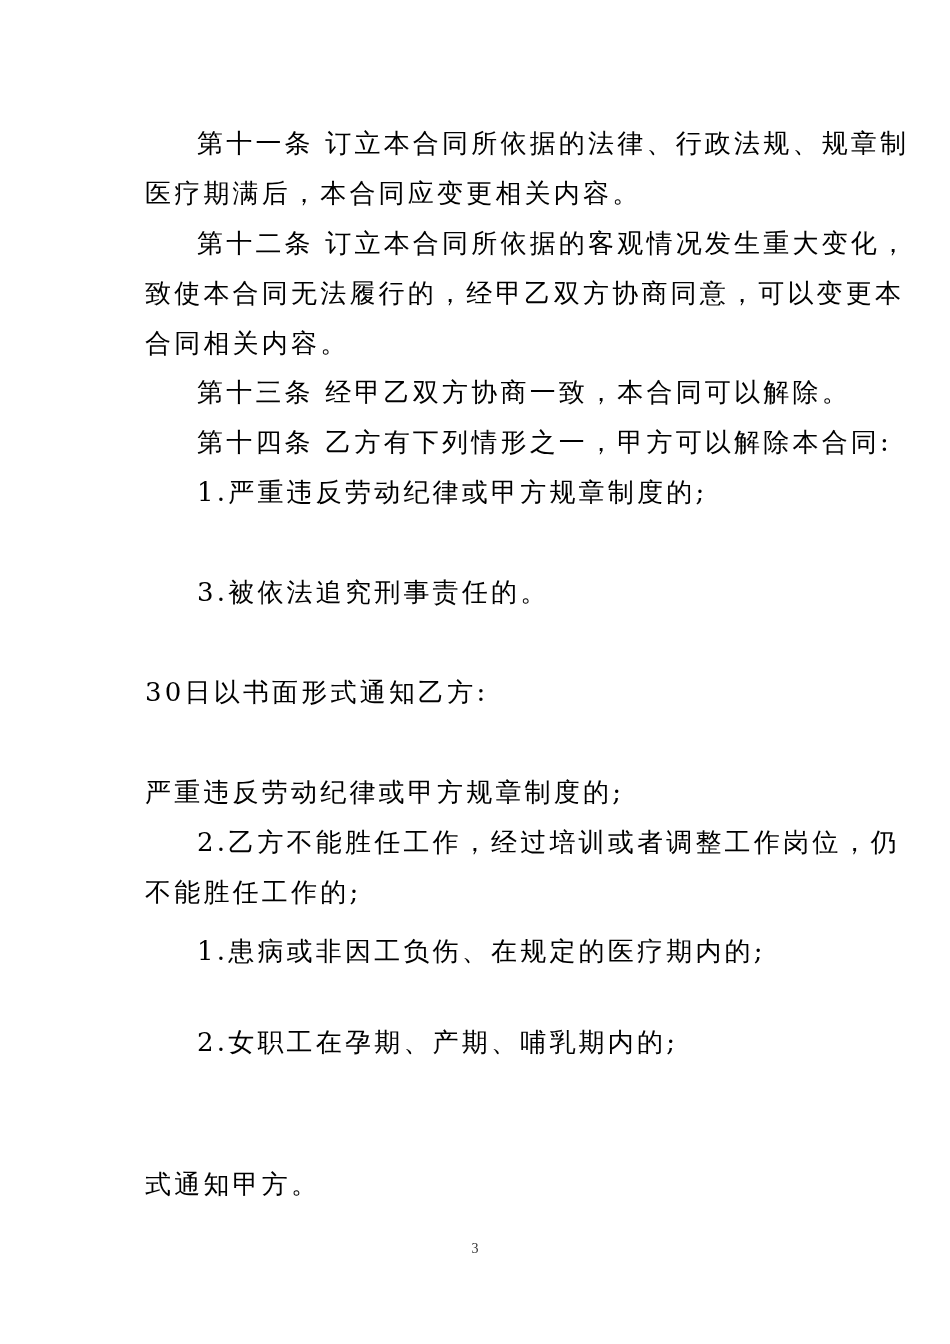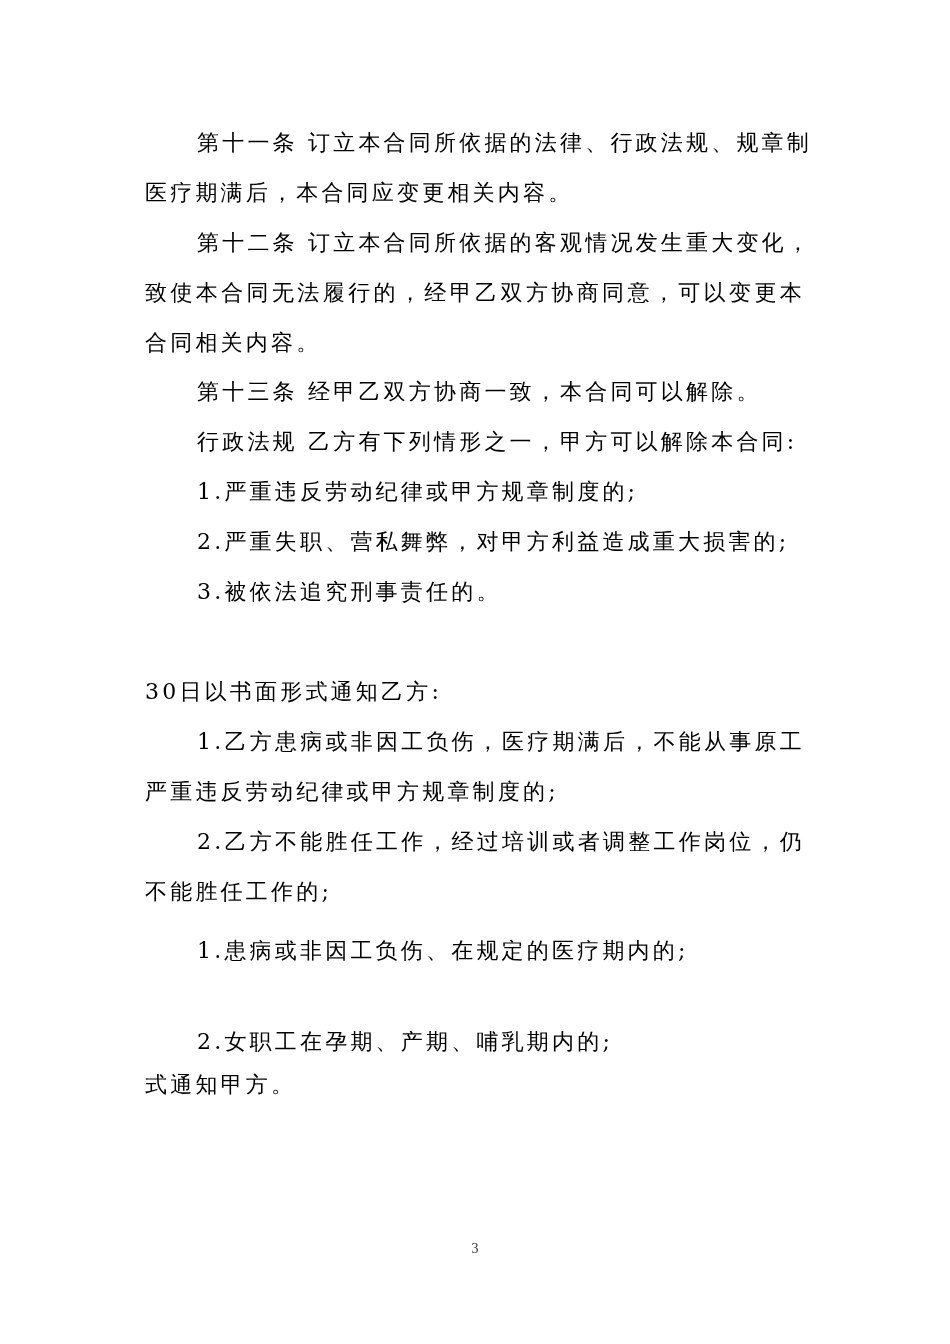--- a/index.html
+++ b/index.html
@@ -20,21 +20,21 @@
       left: 0;
       top: 0;
       width: 950px;
       height: 1344px;
       background: #ffffff;
     }
     .line {
       position: absolute;
       left: 145px;
       width: 660px;
-      font-size: 22px;
+      font-size: 26px;
       line-height: 30px;
       height: 30px;
       white-space: nowrap;
       letter-spacing: 3.2px;
       text-align: justify;
       text-align-last: justify;
     }
     .line.indent {
       left: 197px;
       width: 608px;
@@ -56,27 +56,25 @@
 </head>
 <body>
 
 <div class="page">
   <div class="line indent" style="top:128px">第十一条 订立本合同所依据的法律、行政法规、规章制</div>
   <div class="line short" style="top:178px">医疗期满后，本合同应变更相关内容。</div>
   <div class="line indent" style="top:228px">第十二条 订立本合同所依据的客观情况发生重大变化，</div>
   <div class="line" style="top:278px">致使本合同无法履行的，经甲乙双方协商同意，可以变更本</div>
   <div class="line short" style="top:328px">合同相关内容。</div>
   <div class="line indent short" style="top:377px">第十三条 经甲乙双方协商一致，本合同可以解除。</div>
-  <div class="line indent short" style="top:427px">行政法规 乙方有下列情形之一，甲方可以解除本合同:</div>
+  <div class="line indent short" style="top:427px">第十四条 乙方有下列情形之一，甲方可以解除本合同:</div>
   <div class="line indent short" style="top:477px">1.严重违反劳动纪律或甲方规章制度的;</div>
-  <div class="line indent short" style="top:527px">2.严重失职、营私舞弊，对甲方利益造成重大损害的;</div>
   <div class="line indent short" style="top:577px">3.被依法追究刑事责任的。</div>
   <div class="line short" style="top:677px">30日以书面形式通知乙方:</div>
-  <div class="line indent" style="top:727px">1.乙方患病或非因工负伤，医疗期满后，不能从事原工</div>
   <div class="line short" style="top:777px">严重违反劳动纪律或甲方规章制度的;</div>
   <div class="line indent" style="top:827px">2.乙方不能胜任工作，经过培训或者调整工作岗位，仍</div>
   <div class="line short" style="top:877px">不能胜任工作的;</div>
   <div class="line indent short" style="top:936px">1.患病或非因工负伤、在规定的医疗期内的;</div>
   <div class="line indent short" style="top:1027px">2.女职工在孕期、产期、哺乳期内的;</div>
-  <div class="line short" style="top:1070px">式通知甲方。</div>
+  <div class="line short" style="top:1169px">式通知甲方。</div>
 
   <div class="page-number">3</div>
 </div>
 
 </body></html>

